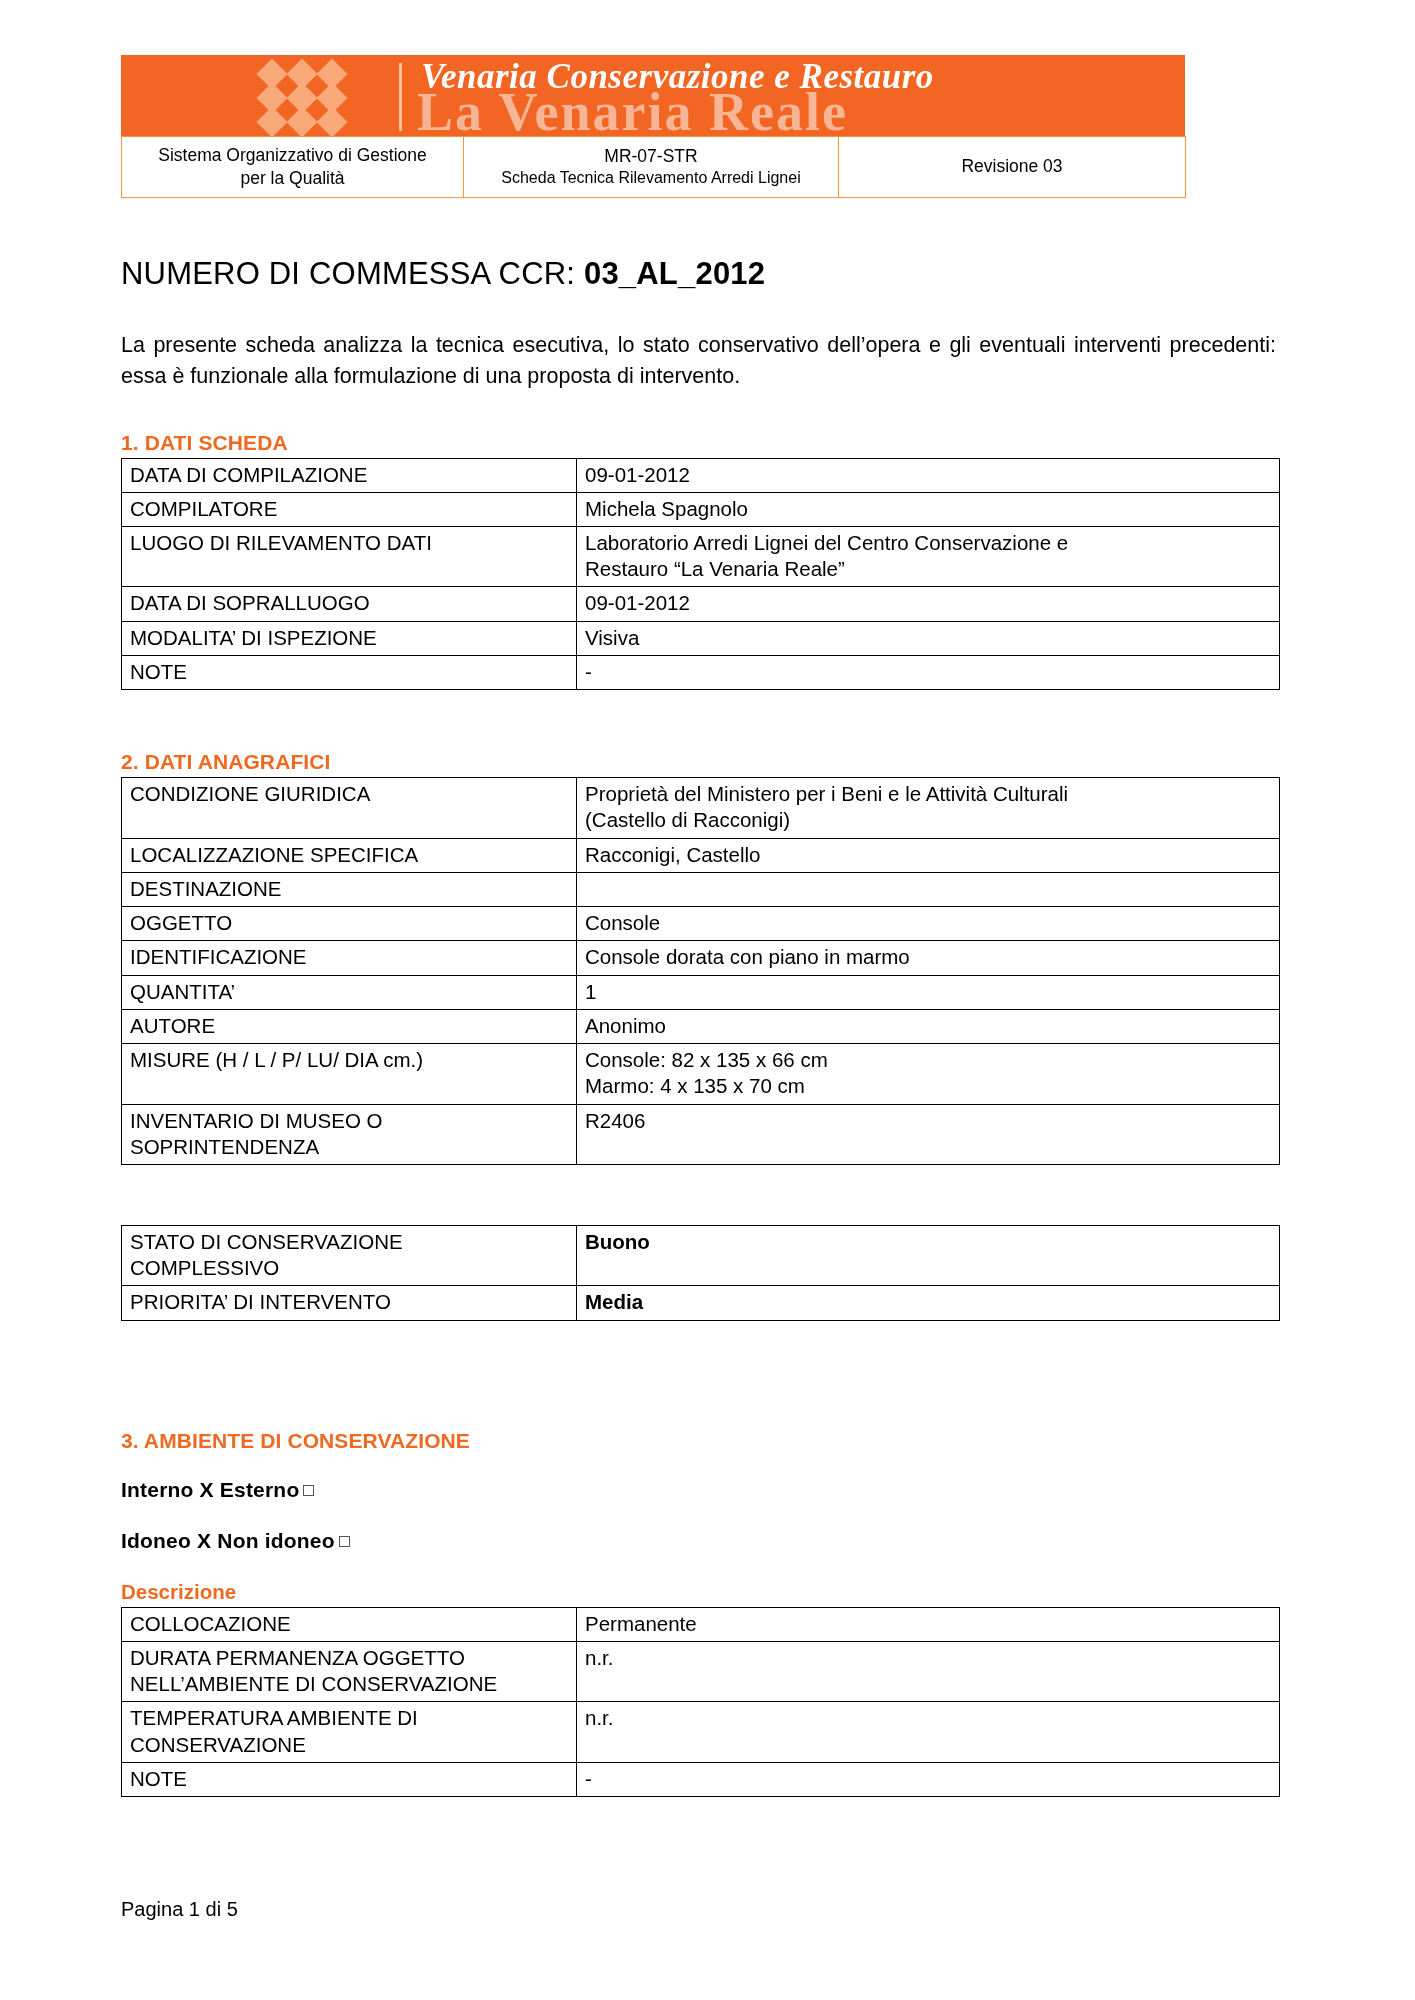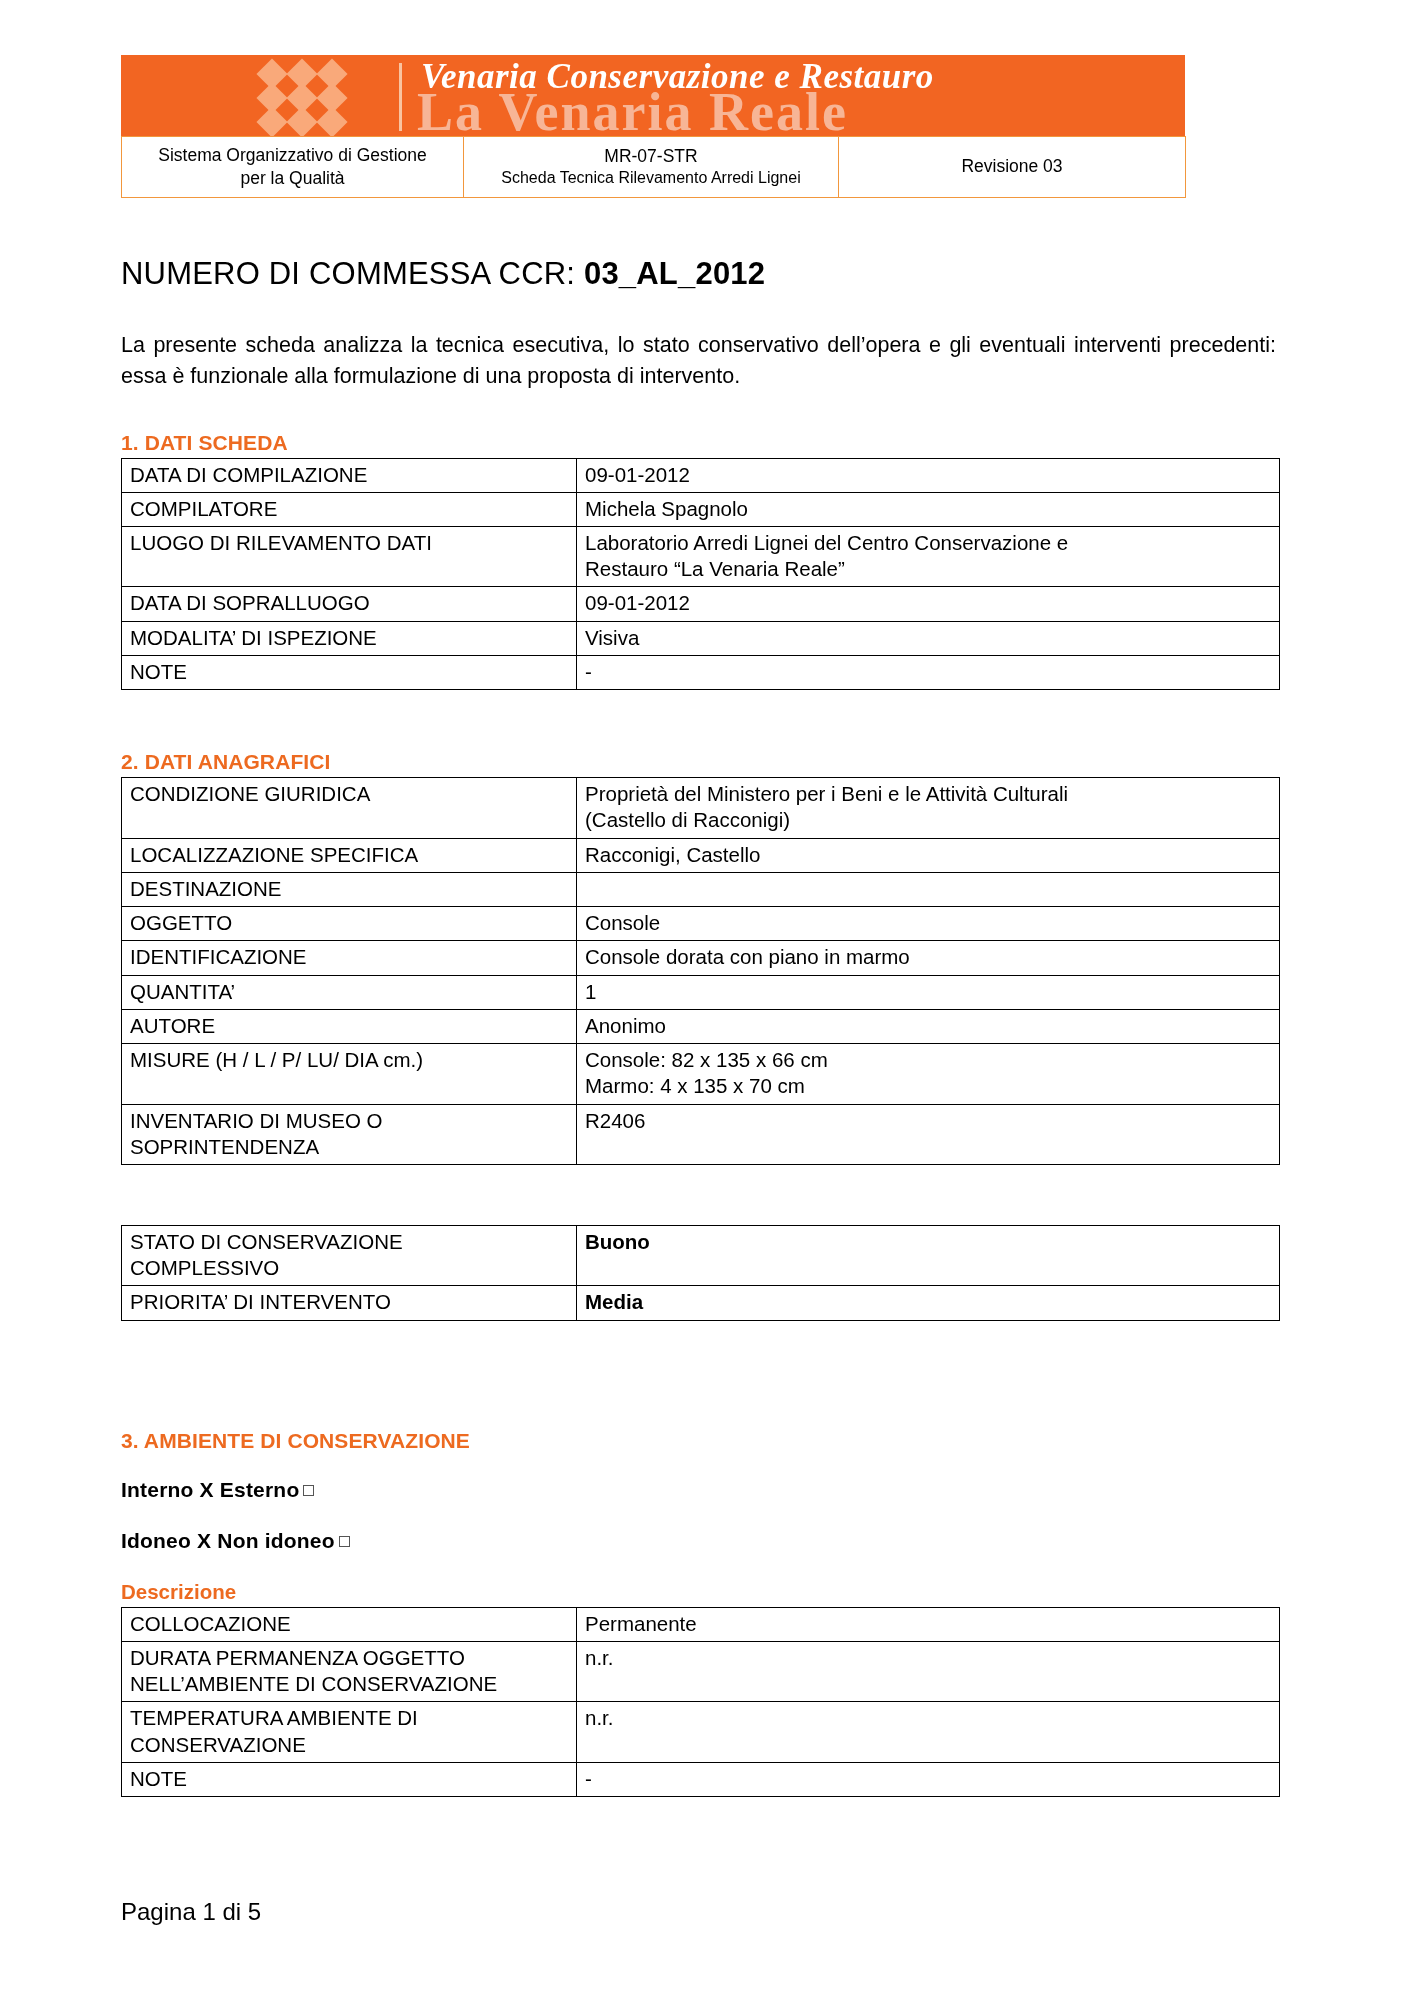--- a/index.html
+++ b/index.html
@@ -172,21 +172,21 @@
     height: 11px;
     border: 1.4px solid #555;
     vertical-align: 1px;
     margin-left: 4px;
   }
 
   .footer {
     position: absolute;
     left: 121px;
     top: 1898px;
-    font-size: 24px;
+    font-size: 20px;
   }
 </style>
 </head>
 <body>
 
 <div class="page">
 
   <div class="header-wrap">
 
     <div class="banner">

